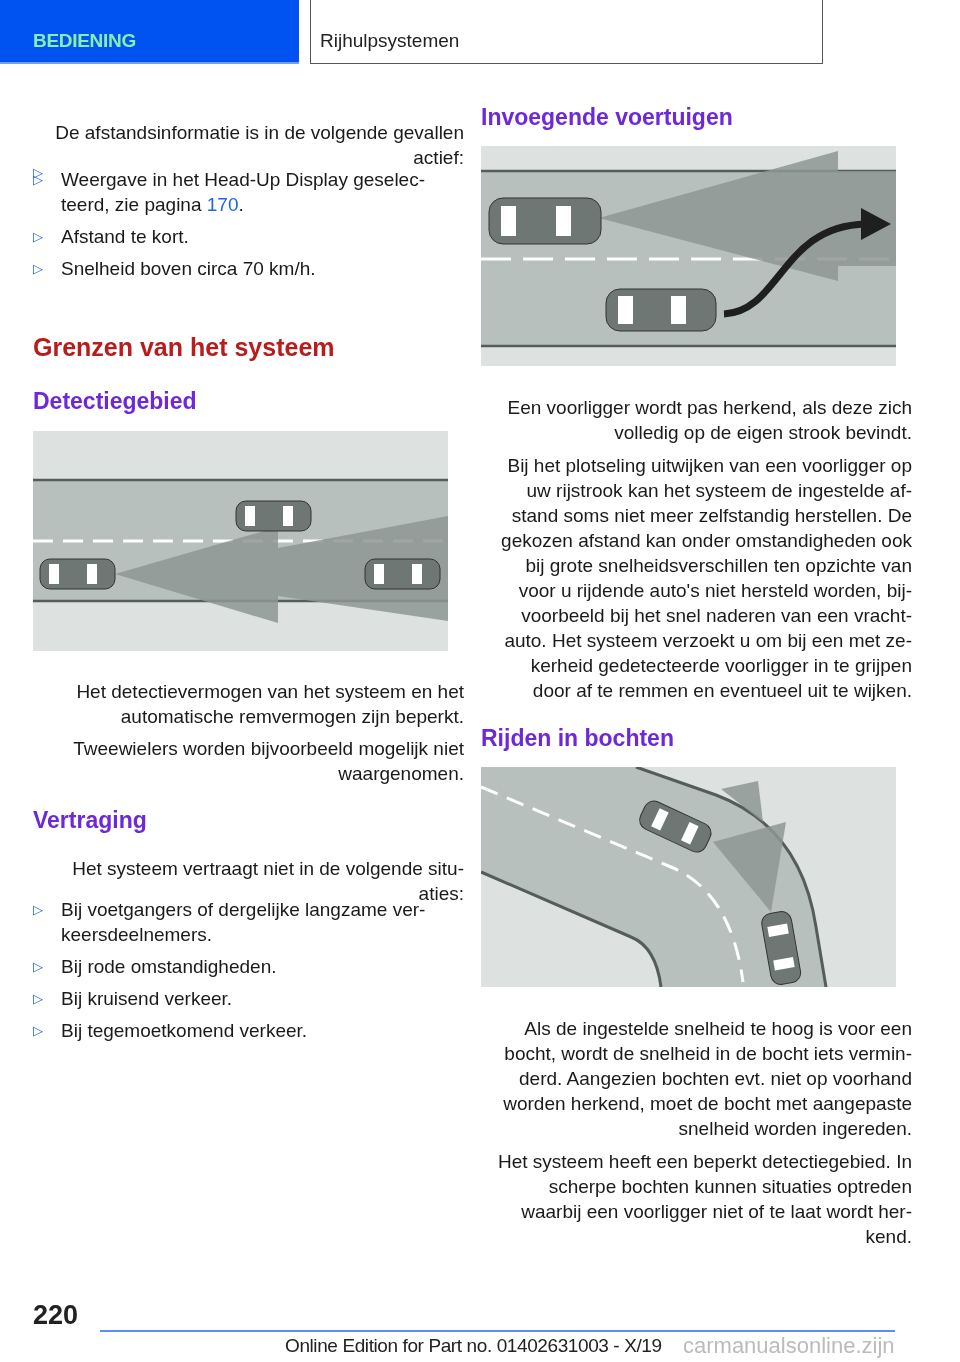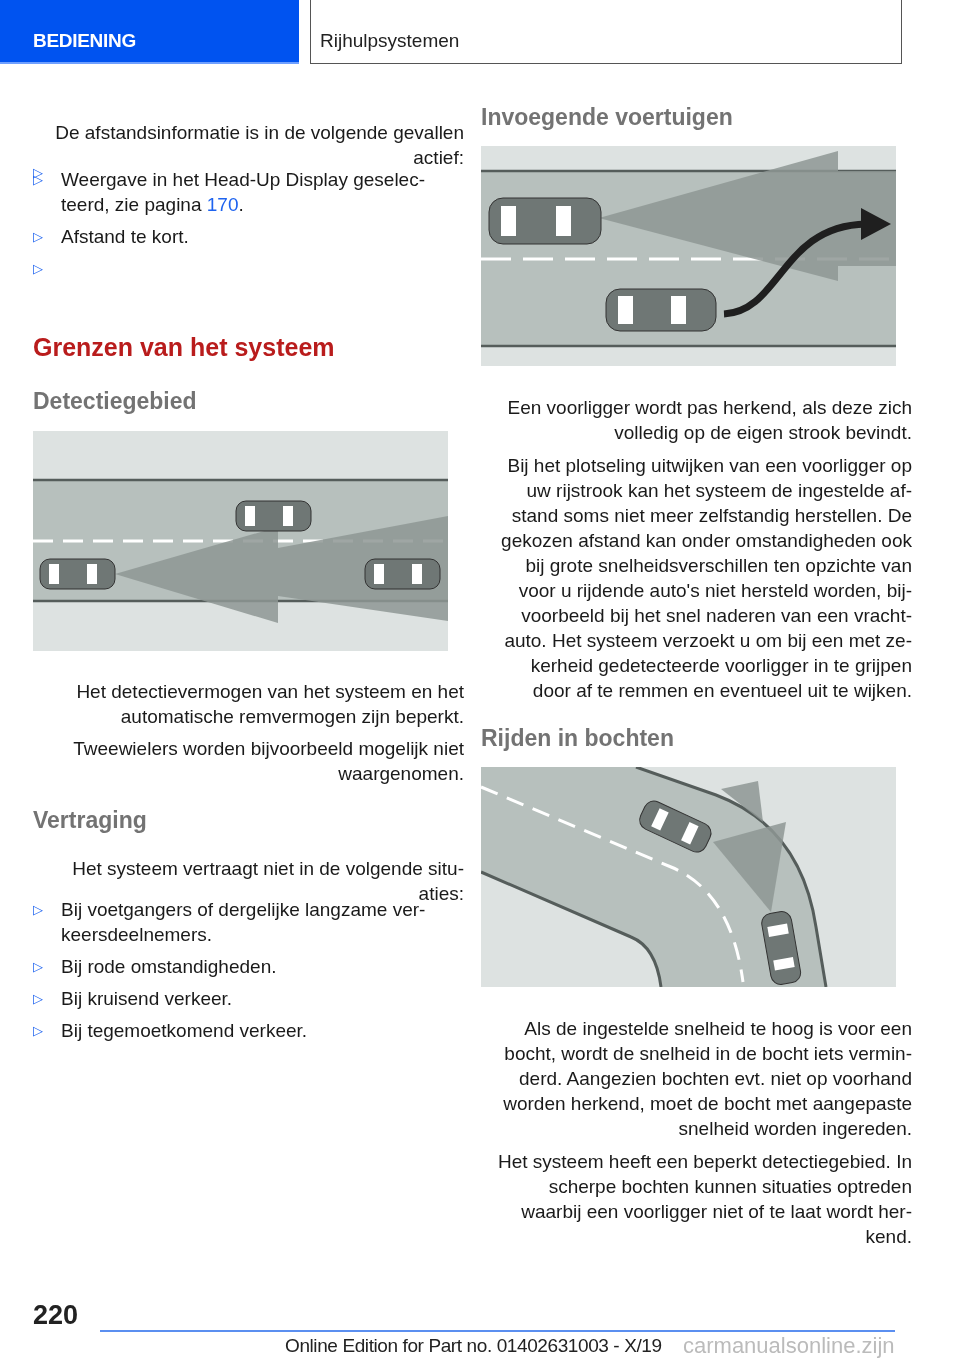--- a/index.html
+++ b/index.html
@@ -1,27 +1,27 @@
 <!DOCTYPE html>
 <html><head>
 <meta charset="utf-8">
 <style>
   html, body { margin:0; padding:0; }
   body { width:960px; height:1362px; background:#ffffff; position:relative; overflow:hidden;
          font-family:"Liberation Sans", sans-serif; color:#1a1a1a; }
   .header-tab { position:absolute; left:0; top:0; width:299px; height:64px; background:#0053f0;
                 border-bottom:2px solid #6fa0ff; box-sizing:border-box; }
-  .header-tab span { position:absolute; left:33px; top:30px; color:#ffffff; font-weight:bold; font-size:19px; letter-spacing:-0.3px; }
-  .header-title { position:absolute; left:310px; top:0; width:592px; height:64px; border:1px solid #555; border-top:none;
+  .header-tab span { position:absolute; left:33px; top:30px; color:#86efac; font-weight:bold; font-size:19px; letter-spacing:-0.3px; }
+  .header-title { position:absolute; left:310px; top:0; width:513px; height:64px; border:1px solid #555; border-top:none;
                   box-sizing:border-box; }
   .header-title span { position:absolute; left:9px; top:30px; font-size:19px; color:#222; }
   p { margin:16px; font-size:19px; line-height:25px;text-align:right; }
   .abs { position:absolute; }
   .h1 { color:#b91c1c; font-weight:bold; font-size:25px; }
-  .h2 { color:#737373; font-weight:bold; font-size:23px; }
+  .h2 { color:#6d28d9; font-weight:bold; font-size:23px; }
   .list { list-style:none; margin:0; padding:0; }
   .list li { position:relative; padding-left:28px; font-size:19px; line-height:25px; }
   .list .bullet { position:absolute; left:0; top:0; color:#1e63ef; font-size:13px; }
   .link { color:#1e63ef; }
   .fig { position:absolute; background:#dde2e1; overflow:hidden; }
   .page-num { position:absolute; left:33px; top:1300px; font-weight:bold; font-size:27px; color:#222; }
   .footer-line { position:absolute; left:100px; top:1330px; width:795px; height:2px; background:#5b8ff0; }
   .footer-text { position:absolute; left:285px; top:1335px; font-size:19px; color:#222; letter-spacing:-0.4px; }
   .footer-wm { position:absolute; left:683px; top:1333px; font-size:22px; color:#bbbbbb; }
 </style>
@@ -44,20 +44,21 @@
   <li style="margin-bottom:7px;">
     <span class="bullet">▷</span>
     <span>Weergave in het Head-Up Display geselec­teerd, zie pagina </span><a class="link">170</a><span>.</span>
   </li>
   <li style="margin-bottom:7px;">
     <span class="bullet">▷</span>
     <span>Afstand te kort.</span>
   </li>
   <li>
     <span class="bullet">▷</span>
+    <span>Snelheid boven circa 70 km/h.</span>
   </li>
 </ul>
 
 <div class="abs h1" style="left:33px;top:333px;">Grenzen van het systeem</div>
 <div class="abs h2" style="left:33px;top:388px;">Detectiegebied</div>
 
 <div class="fig" style="left:33px;top:431px;width:415px;height:220px;">
   <svg width="415" height="220" viewBox="0 0 415 220">
     <rect x="0" y="0" width="415" height="220" fill="#dde2e1"></rect>
     <rect x="0" y="48" width="415" height="122" fill="#b7c0bd"></rect>

